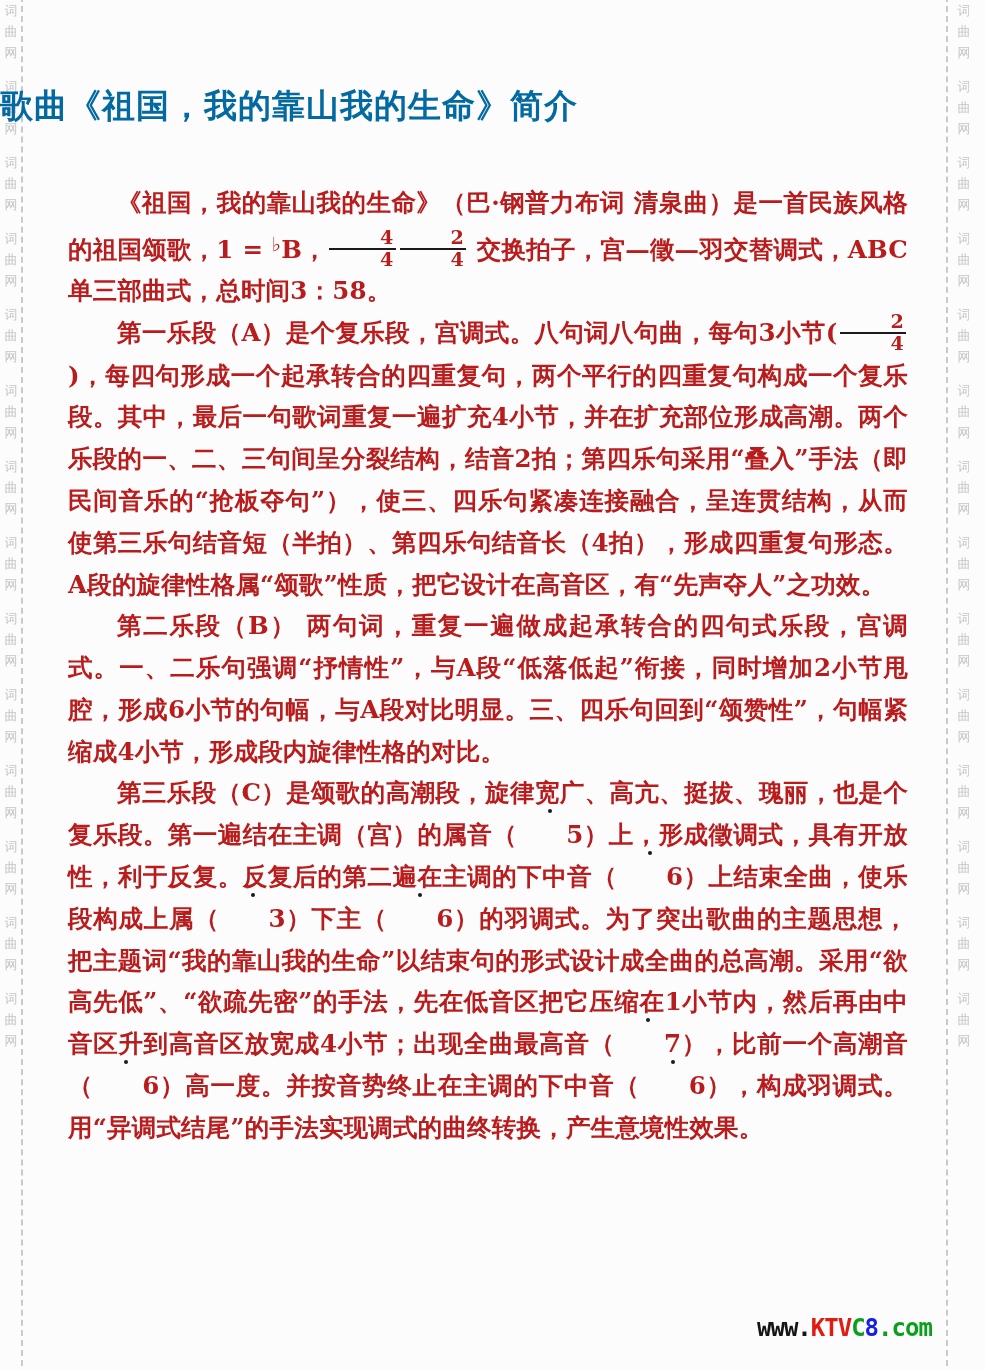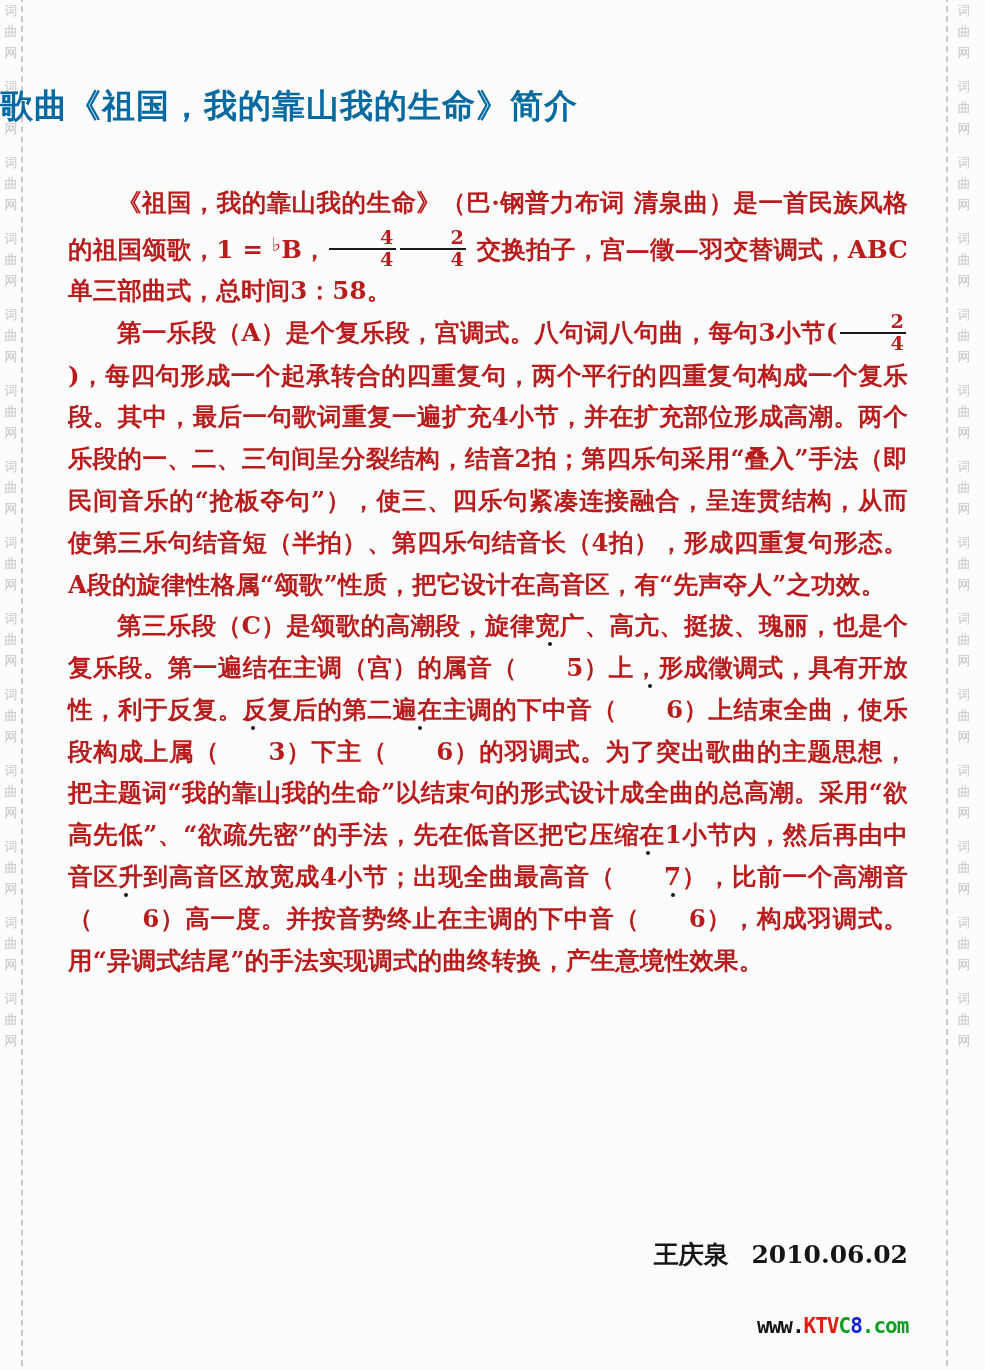--- a/index.html
+++ b/index.html
@@ -156,21 +156,21 @@
   }
   .signature .sig-date { margin-left: 14px; }
 
   
   .site-mark {
     position: absolute;
     left: 757px;
     top: 1316px;
     z-index: 3;
     font-family: "DejaVu Sans Mono", "Liberation Mono", monospace;
-    font-size: 21px;
+    font-size: 24px;
     font-weight: bold;
     letter-spacing: -1px;
     white-space: nowrap;
     line-height: 1;
   }
   .site-mark span { display: inline; }
 </style>
 </head>
 <body>
 
@@ -328,25 +328,22 @@
       </div>
   </div>
 
   <div class="content">
 
     <h1 class="doc-title">歌曲《祖国，我的靠山我的生命》简介</h1>
 
     <div class="body-block">
       <p class="para indent">《祖国，我的靠山我的生命》（巴·钢普力布词 清泉曲）是一首民族风格的祖国颂歌，1 = <span class="flat">♭</span>B，<span class="frac"><span class="num">4</span><span class="bar"></span><span class="den">4</span></span><span class="frac"><span class="num">2</span><span class="bar"></span><span class="den">4</span></span> 交换拍子，宫—徵—羽交替调式，ABC单三部曲式，总时间3：58。</p>
       <p class="para indent">第一乐段（A）是个复乐段，宫调式。八句词八句曲，每句3小节(<span class="frac"><span class="num">2</span><span class="bar"></span><span class="den">4</span></span>)，每四句形成一个起承转合的四重复句，两个平行的四重复句构成一个复乐段。其中，最后一句歌词重复一遍扩充4小节，并在扩充部位形成高潮。两个乐段的一、二、三句间呈分裂结构，结音2拍；第四乐句采用“叠入”手法（即民间音乐的“抢板夺句”），使三、四乐句紧凑连接融合，呈连贯结构，从而使第三乐句结音短（半拍）、第四乐句结音长（4拍），形成四重复句形态。A段的旋律性格属“颂歌”性质，把它设计在高音区，有“先声夺人”之功效。</p>
+      <p class="para indent">第二乐段（B） 两句词，重复一遍做成起承转合的四句式乐段，宫调式。一、二乐句强调“抒情性”，与A段“低落低起”衔接，同时增加2小节甩腔，形成6小节的句幅，与A段对比明显。三、四乐句回到“颂赞性”，句幅紧缩成4小节，形成段内旋律性格的对比。</p>
       <p class="para indent">第三乐段（C）是颂歌的高潮段，旋律宽广、高亢、挺拔、瑰丽，也是个复乐段。第一遍结在主调（宫）的属音（<span class="dotnote">5</span>）上，形成徵调式，具有开放性，利于反复。反复后的第二遍在主调的下中音（<span class="dotnote">6</span>）上结束全曲，使乐段构成上属（<span class="dotnote">3</span>）下主（<span class="dotnote">6</span>）的羽调式。为了突出歌曲的主题思想，把主题词“我的靠山我的生命”以结束句的形式设计成全曲的总高潮。采用“欲高先低”、“欲疏先密”的手法，先在低音区把它压缩在1小节内，然后再由中音区升到高音区放宽成4小节；出现全曲最高音（<span class="dotnote">7</span>），比前一个高潮音（<span class="dotnote">6</span>）高一度。并按音势终止在主调的下中音（<span class="dotnote">6</span>），构成羽调式。用“异调式结尾”的手法实现调式的曲终转换，产生意境性效果。</p>
     </div>
 
-    <div class="signature">
-      <span>王庆泉</span>
-      <span class="sig-date">2010.06.02</span>
-    </div>
 
   </div>
 
   <div class="site-mark"><span style="color: rgb(21, 21, 21);">www.</span><span style="color: rgb(224, 27, 16);">KTV</span><span style="color: rgb(10, 160, 30);">C</span><span style="color: rgb(21, 32, 224);">8</span><span style="color: rgb(10, 160, 30);">.com</span></div>
 
 </div>
 
 </body></html>

